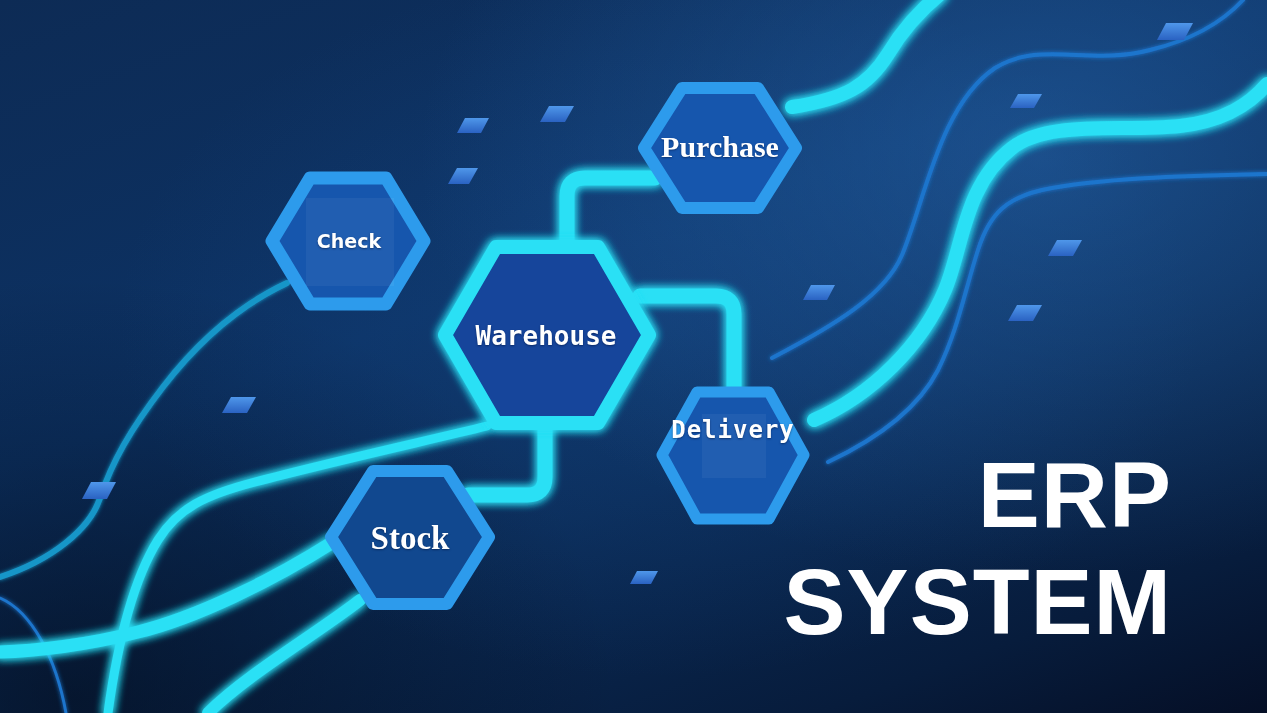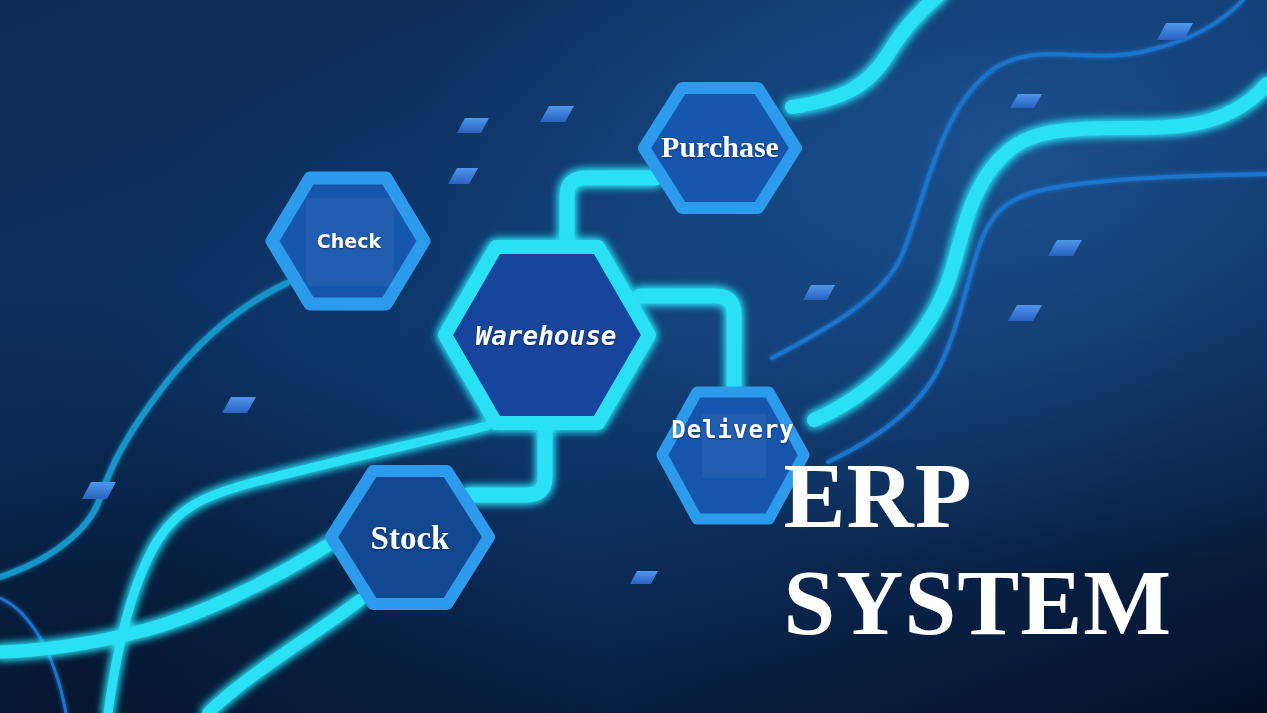--- a/index.html
+++ b/index.html
@@ -20,26 +20,26 @@
   .hex-blue{stroke:var(--hex-border-blue,#2d9bec);fill:var(--hex-fill-blue,#1656ad);}
   .hex-warehouse{stroke:var(--accent-cyan,#2ae0f5);fill:var(--hex-fill-warehouse,#13449b);}
   .hex-stock{stroke:var(--hex-border-blue,#2d9bec);fill:var(--hex-fill-stock,#11488f);}
   .lbl{
     position:absolute;transform:translate(-50%,-50%);
     color:var(--text-white,#fff);white-space:nowrap;z-index:5;
     text-shadow:0 1px 2px rgba(0,20,60,0.55);
   }
   .lbl-purchase{left:720px;top:147px;font-family:"Liberation Serif",serif;font-weight:bold;font-size:30px;text-align:right;}
   .lbl-check{left:349px;top:241px;font-family:"DejaVu Sans",sans-serif;font-weight:bold;font-size:19px;}
-  .lbl-warehouse{left:546px;top:336px;font-family:"DejaVu Sans Mono",monospace;font-weight:bold;font-size:26px;font-style:italic;}
+  .lbl-warehouse{left:546px;top:336px;font-family:"DejaVu Sans Mono",monospace;font-weight:bold;font-size:26px;}
   .lbl-delivery{left:733px;top:430px;font-family:"DejaVu Sans Mono",monospace;font-weight:bold;font-size:24px;letter-spacing:1px;}
   .lbl-stock{left:410px;top:538px;font-family:Liberation Serif, serif;font-weight:bold;font-size:33px;}
   .erp-title{
-    position:absolute;top:442px;right:95px;z-index:6;
-    color:var(--text-white,#fff);font-family:Liberation Serif, serif;font-weight:bold;
+    position:absolute;top:442px;right:95px;text-align:right;z-index:6;
+    color:var(--text-white,#fff);font-family:Liberation Sans, sans-serif;font-weight:bold;
     font-size:93px;line-height:107px;letter-spacing:1px;
   }
 </style>
 </head>
 <body>
 
 <div class="stage">
 
   <svg class="scene" width="1267" height="713" viewBox="0 0 1267 713">
     <defs>

